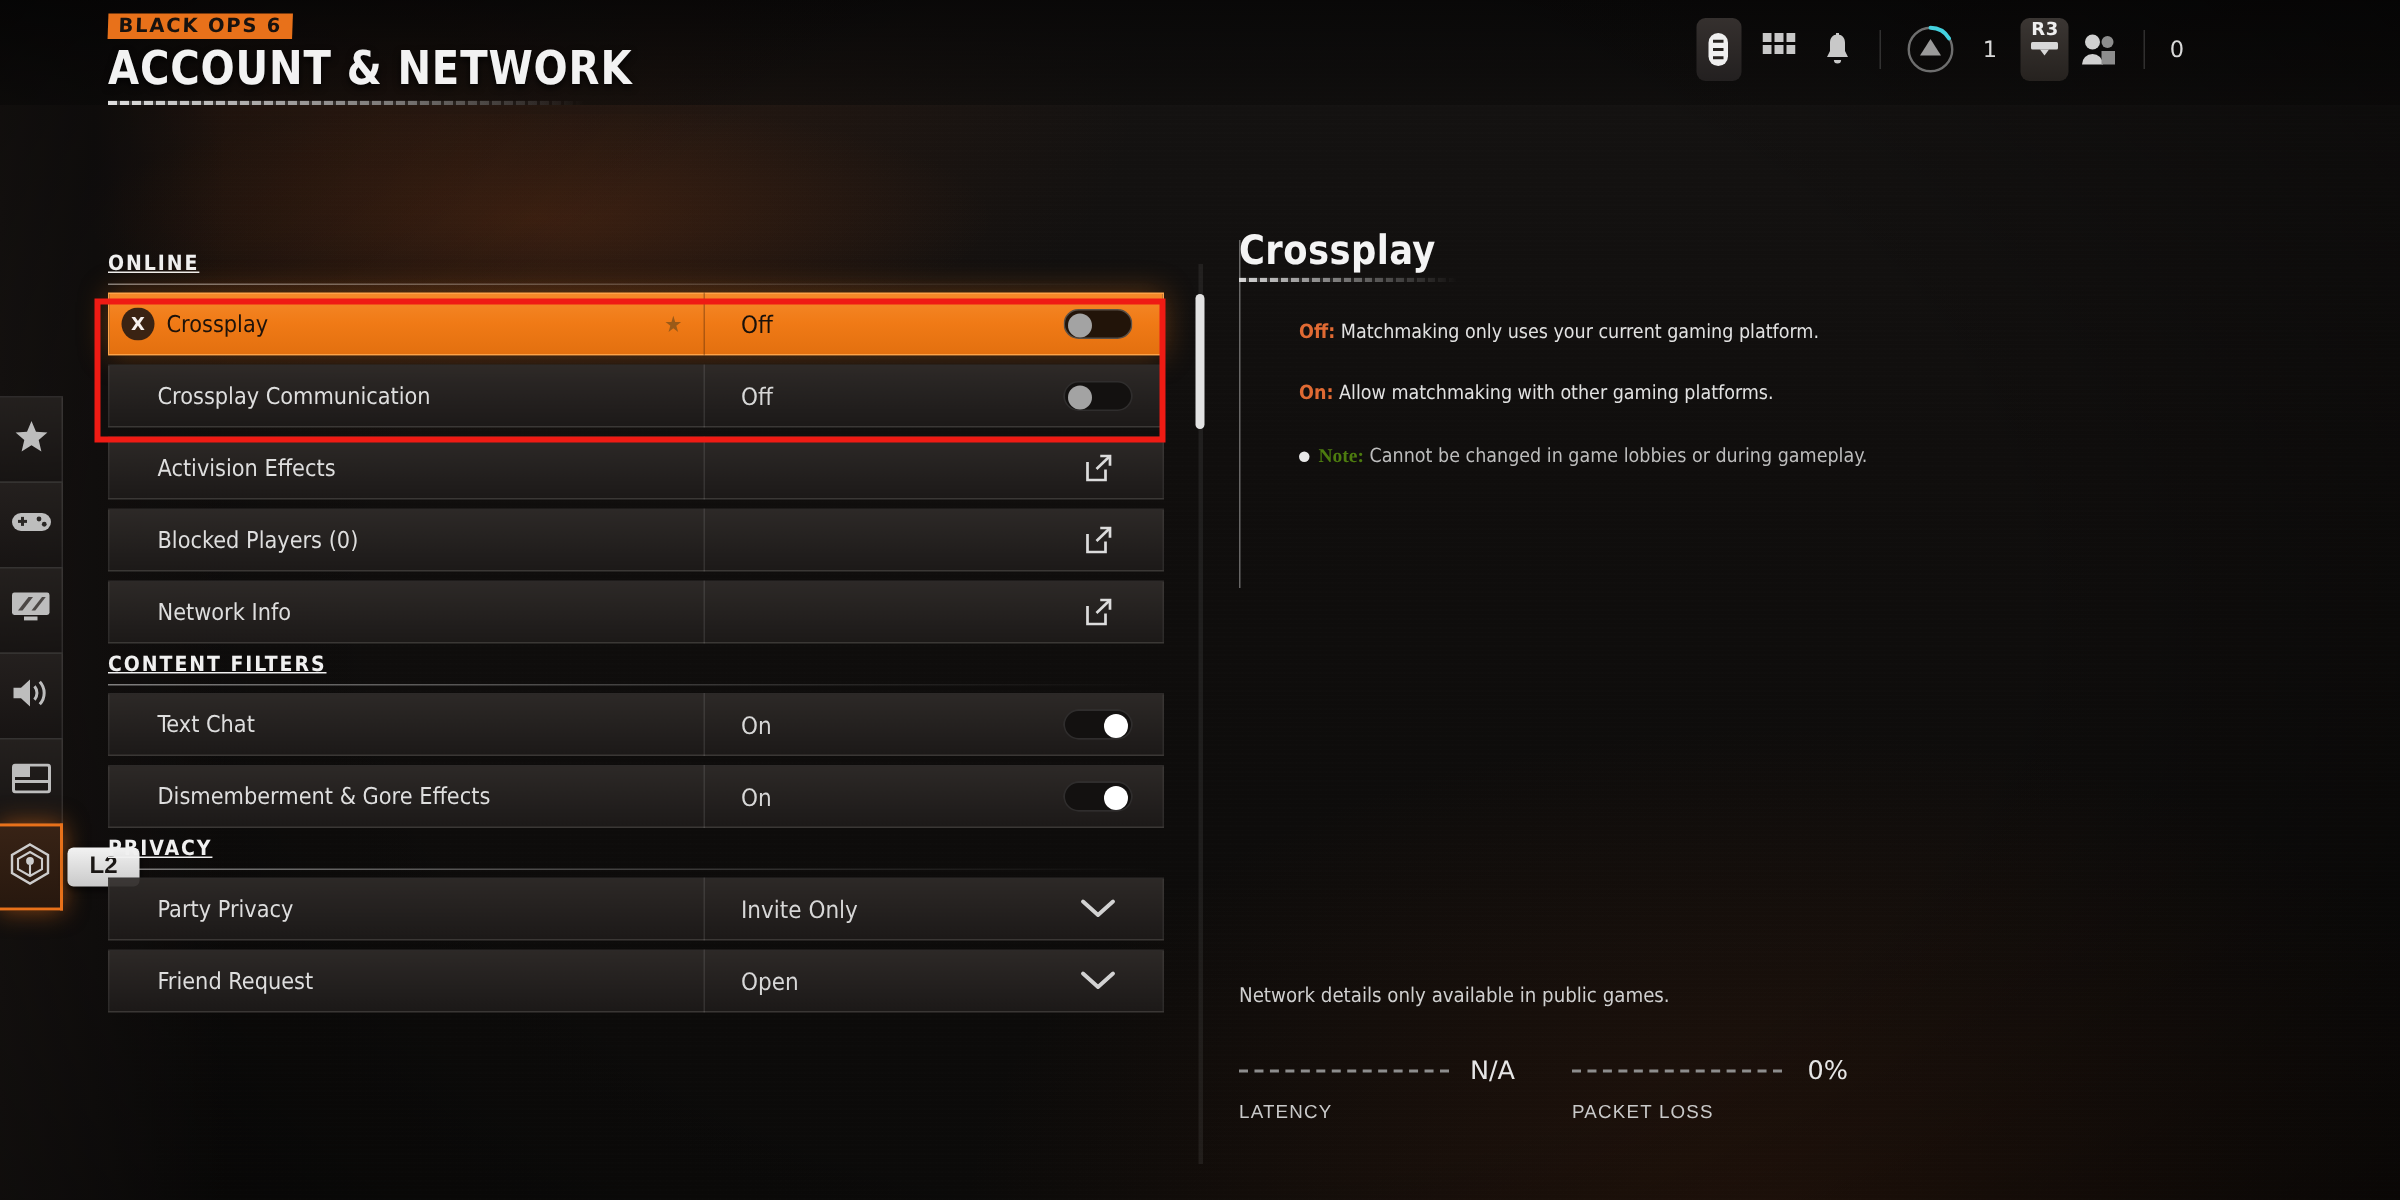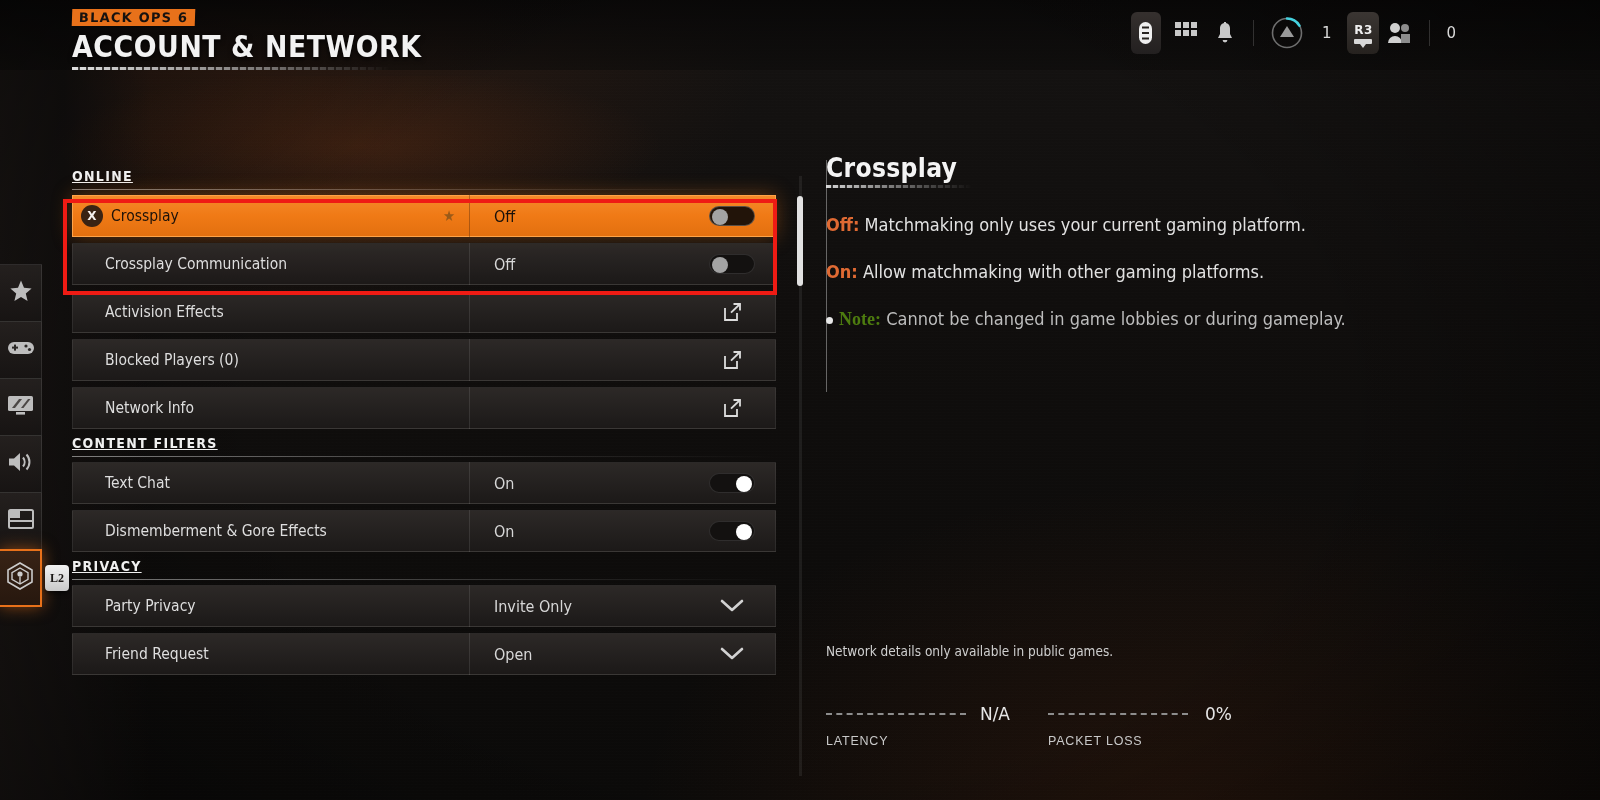--- a/index.html
+++ b/index.html
@@ -81,21 +81,21 @@
     background:linear-gradient(180deg,#35302e,#232020);
     display:flex; align-items:center; justify-content:center;
     margin-right:14px;
   }
   .hud-ico { display:flex; align-items:center; justify-content:center; margin-right:18px; }
   .hud-sep { width:1px; height:26px; background:rgba(255,255,255,.16); margin-right:16px; }
   .hud-count { font-size:15px; color:#d9d9d9; margin-right:16px; font-family:"DejaVu Sans", sans-serif; }
   .r3-badge {
     width:32px; height:42px; border-radius:6px;
     background:linear-gradient(180deg,#3b3633,#26221f);
-    display:flex; flex-direction:column; align-items:center; justify-content:center;
+    display:flex; flex-direction:column; align-items:center; 
     margin-right:8px; gap:2px;
   }
   .r3-txt { font-size:12px; font-weight:bold; color:#efefef; letter-spacing:.5px; font-family:"DejaVu Sans", sans-serif; }
   .r3-stick { width:18px; height:5px; background:#d8d8d8; border-radius:1px; position:relative; }
   .r3-stick:after{ content:""; position:absolute; left:6px; top:5px; border-left:3px solid transparent; border-right:3px solid transparent; border-top:4px solid #d8d8d8; }
 
   
   .rail { position:absolute; left:0; top:264px; width:42px; }
   .rail-item {
     width:42px; height:58px;
@@ -106,25 +106,25 @@
     margin-bottom:-1px;
   }
   .rail-item.active {
     background:linear-gradient(180deg, rgba(58,36,22,.95), rgba(40,24,14,.95));
     border:2px solid #e8711a;
     border-left:none;
     box-shadow:0 0 16px rgba(232,113,26,.55);
   }
   .l2-badge {
     position:absolute; left:45px; top:565px;
-    width:24px; height:26px; border-radius:4px;
+    width:48px; height:26px; border-radius:4px;
     background:linear-gradient(180deg,#f2f2f2,#c9c9c9);
-    color:#1a1715; font-size:12px; font-weight:bold;
+    color:#1a1715; font-size:16px; font-weight:bold;
     display:flex; align-items:center; justify-content:center;
-    font-family:Liberation Serif, serif;
+    font-family:Liberation Sans, sans-serif;
     box-shadow:0 2px 5px rgba(0,0,0,.7);
   }
 
   
   .list { position:absolute; left:72px; top:168px; width:704px; }
   .group-head {
     font-size:14px; font-weight:bold; letter-spacing:1.3px;
     color:#f0f0f0; padding-bottom:5px;
     font-family:"DejaVu Sans Condensed","DejaVu Sans", sans-serif;
     text-decoration:underline;
@@ -181,27 +181,27 @@
     font-size:27px; font-weight:bold; color:#f4f4f4; letter-spacing:.3px;
     font-family:"DejaVu Sans Condensed","DejaVu Sans", sans-serif;
     margin-left:0px; transform:scaleX(.97); transform-origin:left center;
   }
   .detail-rule {
     width:146px; height:3px; margin-top:2px;
     background:linear-gradient(90deg, rgba(235,235,235,.9), rgba(180,180,180,.35) 70%, rgba(120,120,120,0));
     mask-image:repeating-linear-gradient(90deg,#000 0 5px, rgba(0,0,0,.2) 5px 7px);
     -webkit-mask-image:repeating-linear-gradient(90deg,#000 0 5px, rgba(0,0,0,.2) 5px 7px);
   }
-  .detail-line { margin-top:26px; font-size:18px; color:#e2e2e2; font-family:"DejaVu Sans Condensed","DejaVu Sans", sans-serif; }
+  .detail-line { margin-top:26px; font-size:13px; color:#e2e2e2; font-family:"DejaVu Sans Condensed","DejaVu Sans", sans-serif;padding-left:40px; }
   .kw { color:#e06a33; font-weight:bold; }
   .note-bullet { display:inline-block; width:7px; height:7px; border-radius:50%; background:#e8e8e8; margin-right:6px; vertical-align:middle; }
   .note-kw { color:#4d7c0f; font-weight:bold;font-family:Liberation Serif, serif; }
   .note-body { color:#bdbdbd; }
 
-  .net-avail { position:absolute; left:0px; top:491px; font-size:13.5px; color:#cfcfcf; font-family:"DejaVu Sans Condensed","DejaVu Sans", sans-serif; }
+  .net-avail { position:absolute; left:0px; top:504px; font-size:13.5px; color:#cfcfcf; font-family:"DejaVu Sans Condensed","DejaVu Sans", sans-serif; }
   .stats { position:absolute; left:0px; top:552px; display:flex; gap:38px; }
   .stat { width:184px; }
   .stat-top { display:flex; align-items:center; justify-content:space-between; }
   .stat-bar { width:140px; height:1px; border-top:2px dashed #8d8d8d; }
   .stat-val { font-size:17px; color:#e6e6e6; font-family:"DejaVu Sans", sans-serif; }
   .stat-label { margin-top:10px; font-size:12.5px; letter-spacing:.8px; color:#c9c9c9; font-family:Liberation Sans, sans-serif; }
 
   
   .annot {
     position:absolute; left:63px; top:199px; width:714px; height:96px;

